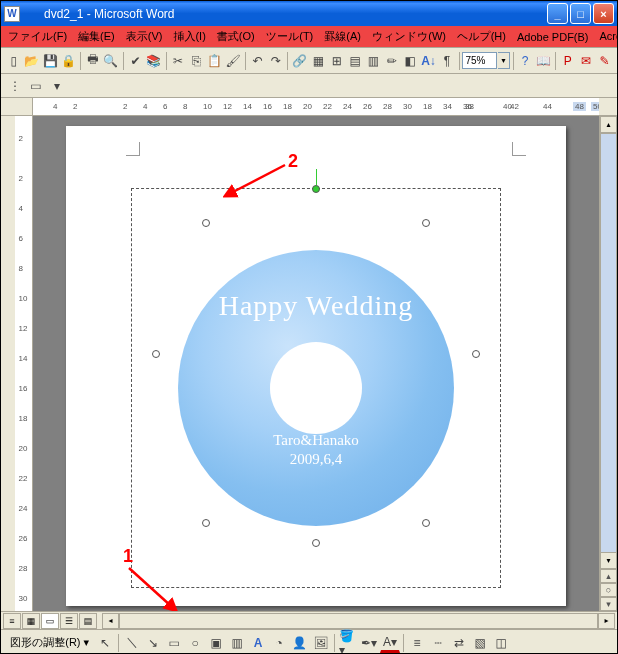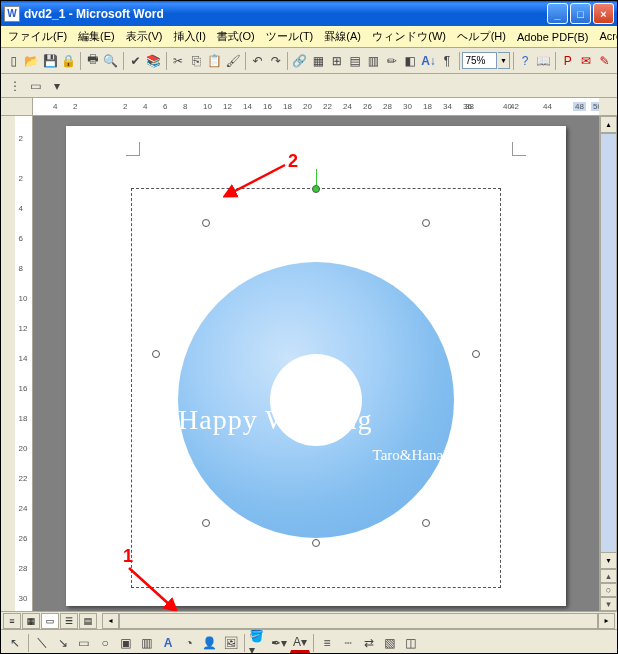--- a/index.html
+++ b/index.html
@@ -1,28 +1,28 @@
 <!DOCTYPE html>
 <html><head>
 <meta charset="utf-8">
 <style>
   * { margin: 0; padding: 0; box-sizing: border-box; }
   body { font-family: "MS UI Gothic", Tahoma, sans-serif; font-size: 11px; background: #fff; width: 618px; height: 654px; overflow: hidden; border: 1px solid #000; }
   
   
   .titlebar { height: 25px; background: linear-gradient(to bottom, #0a5fd8, #3b8cff 10%, #0a5fd8 50%, #0a5fd8); display: flex; align-items: center; padding: 0 3px; color: #fff; }
   .titlebar .icon { width: 16px; height: 16px; background: #fff; border: 1px solid #888; margin-right: 4px; display: flex; align-items: center; justify-content: center; font-size: 10px; color: #2a5bc4; font-weight: bold; }
-  .titlebar .title { flex: 1; font-weight: bold; font-size: 12px; }
+  .titlebar .title { flex: 1; font-weight: normal; font-size: 12px; margin-left: 20px; }
   .winbtns { display: flex; gap: 2px; }
   .winbtn { width: 21px; height: 21px; border: 1px solid #fff; border-radius: 3px; display: flex; align-items: center; justify-content: center; font-weight: bold; color: #fff; font-size: 11px; }
   .winbtn.min, .winbtn.max { background: linear-gradient(#5aa6ff,#2a6fd8); }
   .winbtn.close { background: linear-gradient(#f08070,#d04020); }
   
   
-  .menubar { height: 22px; background: #fef9c3; border-bottom: 1px solid #aca899; display: flex; align-items: center; padding: 0 2px; gap: 1px; }
+  .menubar { height: 22px; background: #ef4444; border-bottom: 1px solid #aca899; display: flex; align-items: center; padding: 0 2px; gap: 1px; }
   .menubar .menuitem { padding: 2px 5px; white-space: nowrap; }
   
   
   .toolbar { height: 26px; background: #ece9d8; border-bottom: 1px solid #aca899; display: flex; align-items: center; padding: 0 4px; gap: 1px; }
   .tb { width: 20px; height: 20px; display: flex; align-items: center; justify-content: center; font-size: 12px; color: #444; border: 1px solid transparent; }
   .tsep { width: 1px; height: 18px; background: #aca899; margin: 0 2px; }
   .zoom { width: 40px; height: 17px; border: 1px solid #7f9db9; background: #fff; font-size: 10px; padding: 0 2px; display: flex; align-items: center; }
   .zoom-arrow { width: 13px; height: 17px; border: 1px solid #7f9db9; border-left: none; background: #ece9d8; display: flex; align-items: center; justify-content: center; font-size: 7px; }
   
   
@@ -53,21 +53,21 @@
   .crop { position: absolute; width: 14px; height: 14px; border-color: #999; }
   .crop.tl { top: 16px; left: 60px; border-bottom: 1px solid #999; border-right: 1px solid #999; }
   .crop.tr { top: 16px; right: 40px; border-bottom: 1px solid #999; border-left: 1px solid #999; }
   .selbox { position: absolute; top: 62px; left: 65px; width: 370px; height: 400px; border: 1px dashed #555; }
   .handle { position: absolute; width: 8px; height: 8px; border: 1px solid #555; background: #fff; border-radius: 50%; } .handle.tm { top: -4px; left: 50%; margin-left: -4px; background: #3c3; } .handle.ml { top: 50%; left: -4px; margin-top: -4px; }
   .handle.mr { top: 50%; right: -4px; margin-top: -4px; }
   .handle.bm { bottom: -4px; left: 50%; margin-left: -4px; }
   .rothandle { position: absolute; top: -20px; left: 50%; width: 1px; height: 16px; background: #3c3; }
   
   
-  .disc { position: absolute; top: 136px; left: 112px; width: 276px; height: 276px; border-radius: 50%; background: radial-gradient(circle at 40% 35%, #c9e3fb 0%, #a4d0f7 35%, #85bff0 60%, #6aace8 100%); display: flex; flex-direction: row; align-items: center; color: #fff; font-family: "Comic Sans MS", cursive; }
+  .disc { position: absolute; top: 124px; left: 112px; width: 276px; height: 276px; border-radius: 50%; background: radial-gradient(circle at 40% 35%, #c9e3fb 0%, #a4d0f7 35%, #85bff0 60%, #6aace8 100%); display: flex; flex-direction: column; align-items: center; color: #fff; font-family: "Comic Sans MS", cursive; }
   .disc .ring { position: absolute; top: 92px; left: 92px; width: 92px; height: 92px; background: #fff; border-radius: 50%; }
   .disc .t1 { margin-top: 40px; font-size: 28px; font-weight: normal; letter-spacing: 1px; z-index: 2; white-space: nowrap; }
   .disc .t2 { margin-top: 110px; font-size: 15px; z-index: 2; }
   .disc .t3 { margin-top: 2px; font-size: 15px; z-index: 2; }
   
   
   .anno { position: absolute; color: #f00; font-weight: bold; font-size: 18px; font-family: Arial; z-index: 50; }
   .arrow { position: absolute; z-index: 50; }
   
   
@@ -278,20 +278,21 @@
   <div class="vbtn">☰</div>
   <div class="vbtn">▤</div>
   <div class="hscroll">
     <div class="sbtn">◂</div>
     <div class="strack"></div>
     <div class="sbtn">▸</div>
   </div>
 </div>
 
 <div class="drawbar">
+  <div class="drawlabel"><span>図形の調整(R)</span> ▾</div>
   <div class="tb">↖</div>
   <div class="tsep"></div>
   <div class="tb">＼</div>
   <div class="tb">↘</div>
   <div class="tb">▭</div>
   <div class="tb">○</div>
   <div class="tb">▣</div>
   <div class="tb">▥</div>
   <div class="tb" style="color:#36c;font-weight:bold">A</div>
   <div class="tb">◔</div>

